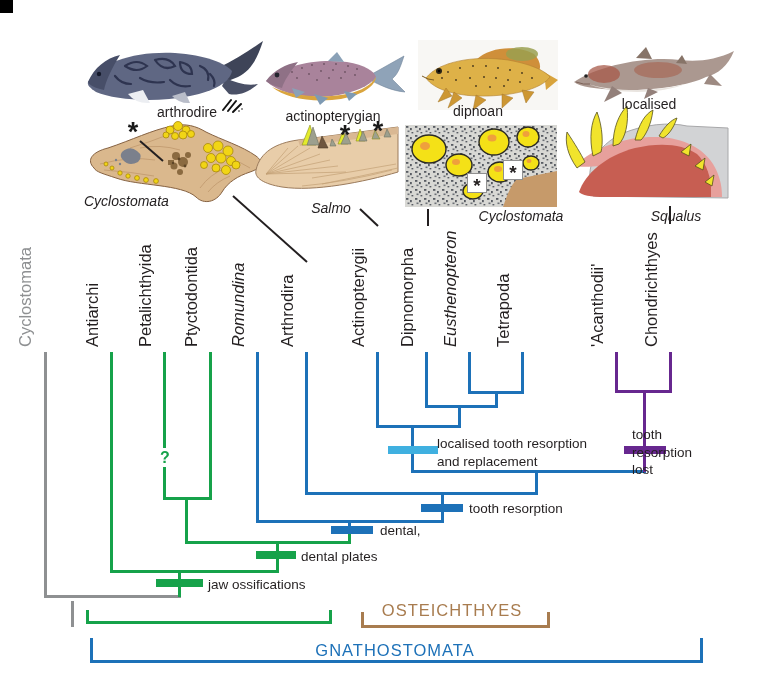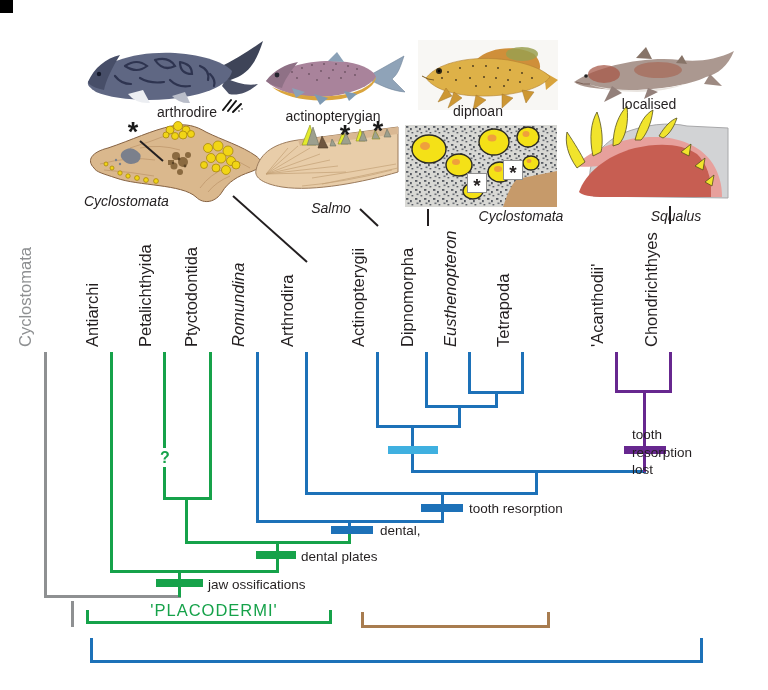--- a/index.html
+++ b/index.html
@@ -364,36 +364,41 @@
   <div class="v g" style="left:178px;top:572px;height:25px"></div>
   <div class="v gy" style="left:71px;top:601px;height:26px"></div>
 
   <div class="tick lb" style="left:388px;top:446px;width:50px"></div>
   <div class="tick p" style="left:624px;top:446px;width:42px"></div>
   <div class="tick b" style="left:421px;top:504px;width:42px"></div>
   <div class="tick b" style="left:331px;top:526px;width:42px"></div>
   <div class="tick g" style="left:256px;top:551px;width:40px"></div>
   <div class="tick g" style="left:156px;top:579px;width:47px"></div>
 
+  <div class="ann" style="left:437px;top:435px">
+    <span style="display:block">localised tooth resorption</span>
+    <span style="display:block">and replacement</span>
+  </div>
   <div class="ann" style="left:632px;top:426px">
     <span style="display:block">tooth</span>
     <span style="display:block">resorption</span>
     <span style="display:block">lost</span>
   </div>
   <div class="ann" style="left:469px;top:500px">tooth resorption</div>
   <div class="ann" style="left:380px;top:522px">dental,</div>
   <div class="ann" style="left:301px;top:548px">dental plates</div>
   <div class="ann" style="left:208px;top:576px">jaw ossifications</div>
 
-  <div class="clade" style="left:214px;top:601px;color:#16a24a">'PLACODERMI'</div>
   <div class="v g" style="left:86px;top:610px;height:14px"></div>
   <div class="h g" style="left:86px;top:621px;width:246px"></div>
   <div class="v g" style="left:329px;top:610px;height:14px"></div>
 
+  <div class="clade" style="left:452px;top:601px;color:#a87c4f">OSTEICHTHYES</div>
   <div class="v" style="left:361px;top:612px;height:16px;background:#a87c4f"></div>
   <div class="h" style="left:361px;top:625px;width:189px;background:#a87c4f"></div>
   <div class="v" style="left:547px;top:612px;height:16px;background:#a87c4f"></div>
 
+  <div class="clade" style="left:395px;top:641px;color:#1d71b8">GNATHOSTOMATA</div>
   <div class="v b" style="left:90px;top:638px;height:25px"></div>
   <div class="h b" style="left:90px;top:660px;width:613px"></div>
   <div class="v b" style="left:700px;top:638px;height:25px"></div>
 
 </div>
 
 </body></html>

